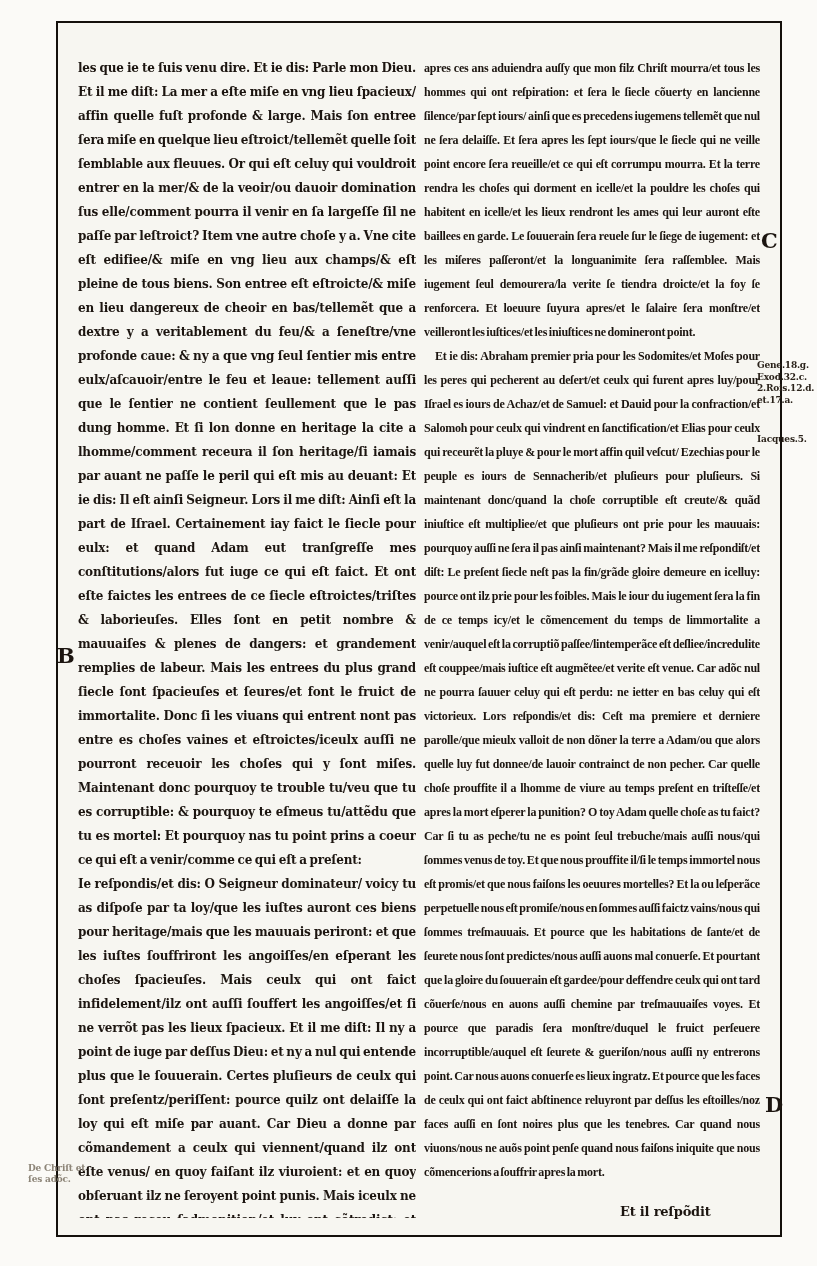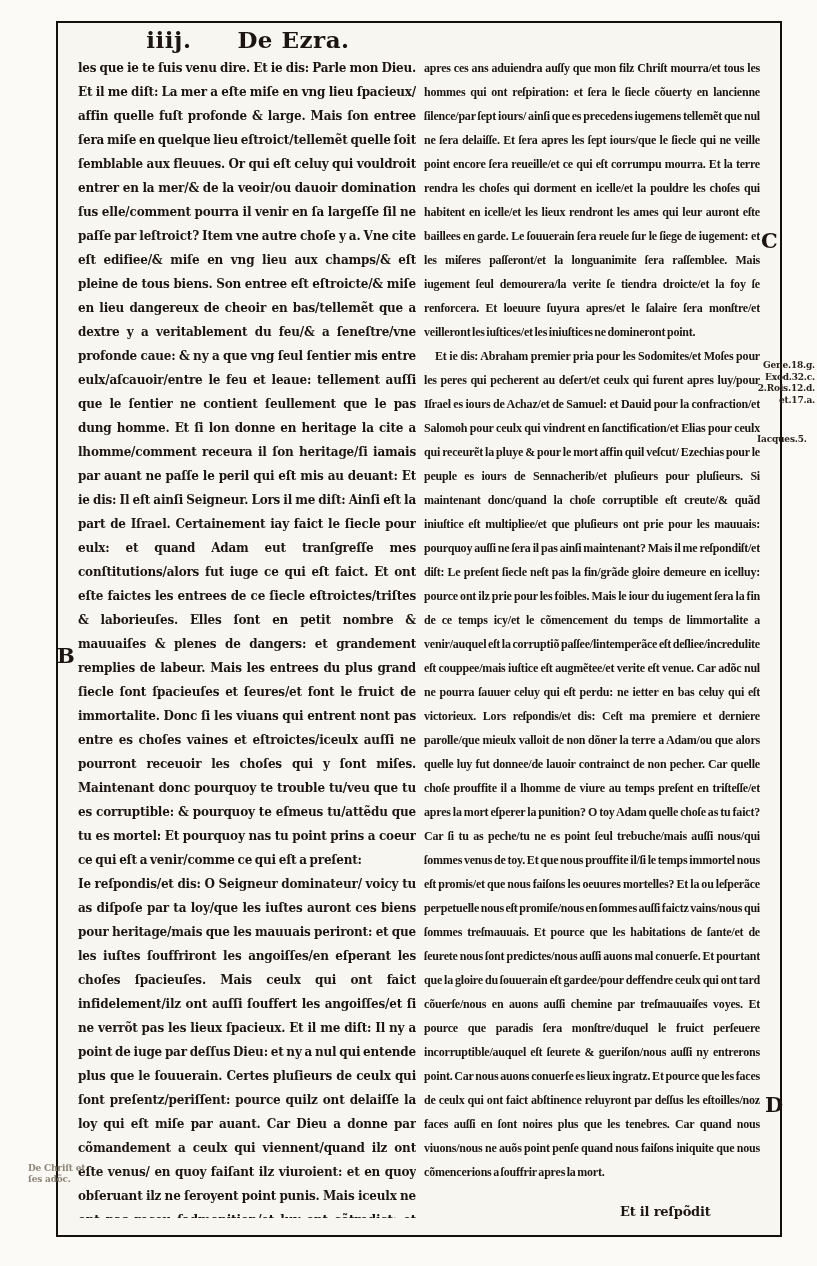--- a/index.html
+++ b/index.html
@@ -49,40 +49,36 @@
     text-align:left; font-weight:bold; font-size:13px;
     letter-spacing:-0.2px;
   }
 </style>
 </head>
 <body>
 
 <div class="page">
   <div class="frame"></div>
 
-  <div class="header-left">
-    <span>iiij.</span>
-    <span>De Ezra.</span>
-  </div>
 
   <div class="col col-left">
     <p>les que ie te ſuis venu dire. Et ie dis: Parle mon Dieu. Et il me diſt: La mer a eſte miſe en vng lieu ſpacieux/ affin quelle fuſt profonde &amp; large. Mais ſon entree ſera miſe en quelque lieu eſtroict/tellemẽt quelle ſoit ſemblable aux fleuues. Or qui eſt celuy qui vouldroit entrer en la mer/&amp; de la veoir/ou dauoir domination ſus elle/comment pourra il venir en ſa largeſſe ſil ne paſſe par leſtroict? Item vne autre choſe y a. Vne cite eſt edifiee/&amp; miſe en vng lieu aux champs/&amp; eſt pleine de tous biens. Son entree eſt eſtroicte/&amp; miſe en lieu dangereux de cheoir en bas/tellemẽt que a dextre y a veritablement du feu/&amp; a ſeneſtre/vne profonde caue: &amp; ny a que vng ſeul ſentier mis entre eulx/aſcauoir/entre le feu et leaue: tellement auſſi que le ſentier ne contient ſeullement que le pas dung homme. Et ſi lon donne en heritage la cite a lhomme/comment receura il ſon heritage/ſi iamais par auant ne paſſe le peril qui eſt mis au deuant: Et ie dis: Il eſt ainſi Seigneur. Lors il me diſt: Ainſi eſt la part de Iſrael. Certainement iay faict le ſiecle pour eulx: et quand Adam eut tranſgreſſe mes conſtitutions/alors fut iuge ce qui eſt faict. Et ont eſte faictes les entrees de ce ſiecle eſtroictes/triſtes &amp; laborieuſes. Elles ſont en petit nombre &amp; mauuaiſes &amp; plenes de dangers: et grandement remplies de labeur. Mais les entrees du plus grand ſiecle ſont ſpacieuſes et ſeures/et font le fruict de immortalite. Donc ſi les viuans qui entrent nont pas entre es choſes vaines et eſtroictes/iceulx auſſi ne pourront receuoir les choſes qui y ſont miſes. Maintenant donc pourquoy te trouble tu/veu que tu es corruptible: &amp; pourquoy te eſmeus tu/attẽdu que tu es mortel: Et pourquoy nas tu point prins a coeur ce qui eſt a venir/comme ce qui eſt a preſent:</p>
     <p>Ie reſpondis/et dis: O Seigneur dominateur/ voicy tu as diſpoſe par ta loy/que les iuſtes auront ces biens pour heritage/mais que les mauuais periront: et que les iuſtes ſouffriront les angoiſſes/en eſperant les choſes ſpacieuſes. Mais ceulx qui ont faict infidelement/ilz ont auſſi ſouffert les angoiſſes/et ſi ne verrõt pas les lieux ſpacieux. Et il me diſt: Il ny a point de iuge par deſſus Dieu: et ny a nul qui entende plus que le ſouuerain. Certes pluſieurs de ceulx qui ſont preſentz/periſſent: pource quilz ont delaiſſe la loy qui eſt miſe par auant. Car Dieu a donne par cõmandement a ceulx qui viennent/quand ilz ont eſte venus/ en quoy faiſant ilz viuroient: et en quoy obſeruant ilz ne ſeroyent point punis. Mais iceulx ne ont pas receu ſadmonition/et luy ont cõtredict: et ont prins pour eulx des penſees de vanite/et ont propoſe en eulx des circonuentions de pechez: et ſus ces choſes ont dit au ſouuerain quil neſtoit pas/et nont pas congneu ſes voyes/&amp; ont deſpriſe ſa loy/et ont denie ſes promeſſes/et ne ont pas eu de foy en ſes loix: et ne ont point parfaict ſes oeuures. Pource Eſra/les choſes vaines ſont aux vains/et les choſes pleines ſont aux pleins. Voicy le temps qui viendra: et ſera quand les ſignes viendront/que ie tay predict. Leſpouſe ſe monſtrera: et ſera monſtree par apparence/celle que maintenant eſt ſoubz la terre: et quiconque ſera deliure des maulx predictz/icelluy verra mes merueilles. Car mõ filz Ieſus ſera reuele/auec ceulx qui ſont auec luy: &amp; ſe reſiouyrõt ceulx qui ſont delaiſſez depuis quatre cens ans. Et</p>
   </div>
 
   <div class="col col-right">
     <p>apres ces ans aduiendra auſſy que mon filz Chriſt mourra/et tous les hommes qui ont reſpiration: et ſera le ſiecle cõuerty en lancienne ſilence/par ſept iours/ ainſi que es precedens iugemens tellemẽt que nul ne ſera delaiſſe. Et ſera apres les ſept iours/que le ſiecle qui ne veille point encore ſera reueille/et ce qui eſt corrumpu mourra. Et la terre rendra les choſes qui dorment en icelle/et la pouldre les choſes qui habitent en icelle/et les lieux rendront les ames qui leur auront eſte baillees en garde. Le ſouuerain ſera reuele ſur le ſiege de iugement: et les miſeres paſſeront/et la longuanimite ſera raſſemblee. Mais iugement ſeul demourera/la verite ſe tiendra droicte/et la foy ſe renforcera. Et loeuure ſuyura apres/et le ſalaire ſera monſtre/et veilleront les iuſtices/et les iniuſtices ne domineront point.</p>
     <p class="indent">Et ie dis: Abraham premier pria pour les Sodomites/et Moſes pour les peres qui pecherent au deſert/et ceulx qui furent apres luy/pour Iſrael es iours de Achaz/et de Samuel: et Dauid pour la confraction/et Salomoh pour ceulx qui vindrent en ſanctification/et Elias pour ceulx qui receurẽt la pluye &amp; pour le mort affin quil veſcut/ Ezechias pour le peuple es iours de Sennacherib/et pluſieurs pour pluſieurs. Si maintenant donc/quand la choſe corruptible eſt creute/&amp; quãd iniuſtice eſt multipliee/et que pluſieurs ont prie pour les mauuais: pourquoy auſſi ne ſera il pas ainſi maintenant? Mais il me reſpondiſt/et diſt: Le preſent ſiecle neſt pas la fin/grãde gloire demeure en icelluy: pource ont ilz prie pour les foibles. Mais le iour du iugement ſera la fin de ce temps icy/et le cõmencement du temps de limmortalite a venir/auquel eſt la corruptiõ paſſee/lintemperãce eſt deſliee/incredulite eſt couppee/mais iuſtice eſt augmẽtee/et verite eſt venue. Car adõc nul ne pourra ſauuer celuy qui eſt perdu: ne ietter en bas celuy qui eſt victorieux. Lors reſpondis/et dis: Ceſt ma premiere et derniere parolle/que mieulx valloit de non dõner la terre a Adam/ou que alors quelle luy fut donnee/de lauoir contrainct de non pecher. Car quelle choſe prouffite il a lhomme de viure au temps preſent en triſteſſe/et apres la mort eſperer la punition? O toy Adam quelle choſe as tu faict? Car ſi tu as peche/tu ne es point ſeul trebuche/mais auſſi nous/qui ſommes venus de toy. Et que nous prouffite il/ſi le temps immortel nous eſt promis/et que nous faiſons les oeuures mortelles? Et la ou leſperãce perpetuelle nous eſt promiſe/nous en ſommes auſſi faictz vains/nous qui ſommes treſmauuais. Et pource que les habitations de ſante/et de ſeurete nous ſont predictes/nous auſſi auons mal conuerſe. Et pourtant que la gloire du ſouuerain eſt gardee/pour deffendre ceulx qui ont tard cõuerſe/nous en auons auſſi chemine par treſmauuaiſes voyes. Et pource que paradis ſera monſtre/duquel le fruict perſeuere incorruptible/auquel eſt ſeurete &amp; gueriſon/nous auſſi ny entrerons point. Car nous auons conuerſe es lieux ingratz. Et pource que les faces de ceulx qui ont faict abſtinence reluyront par deſſus les eſtoilles/noz faces auſſi en ſont noires plus que les tenebres. Car quand nous viuons/nous ne auõs point penſe quand nous faiſons iniquite que nous cõmencerions a ſouffrir apres la mort.</p>
   </div>
 
   <div class="margin-letter" style="left:57px; top:645px;">B</div>
   <div class="margin-letter" style="left:761px; top:230px;">C</div>
   <div class="margin-letter" style="left:765px; top:1094px;">D</div>
 
-  <div class="margin-refs" style="top:360px;text-align:right;">
+  <div class="margin-refs" style="top:360px;">
     <div>Gene.18.g.</div>
     <div>Exod.32.c.</div>
     <div>2.Rois.12.d.</div>
     <div>et.17.a.</div>
   </div>
   <div class="margin-refs" style="top:434px;">
     <div>Iacques.5.</div>
   </div>
 
   <div class="margin-note-bl">

